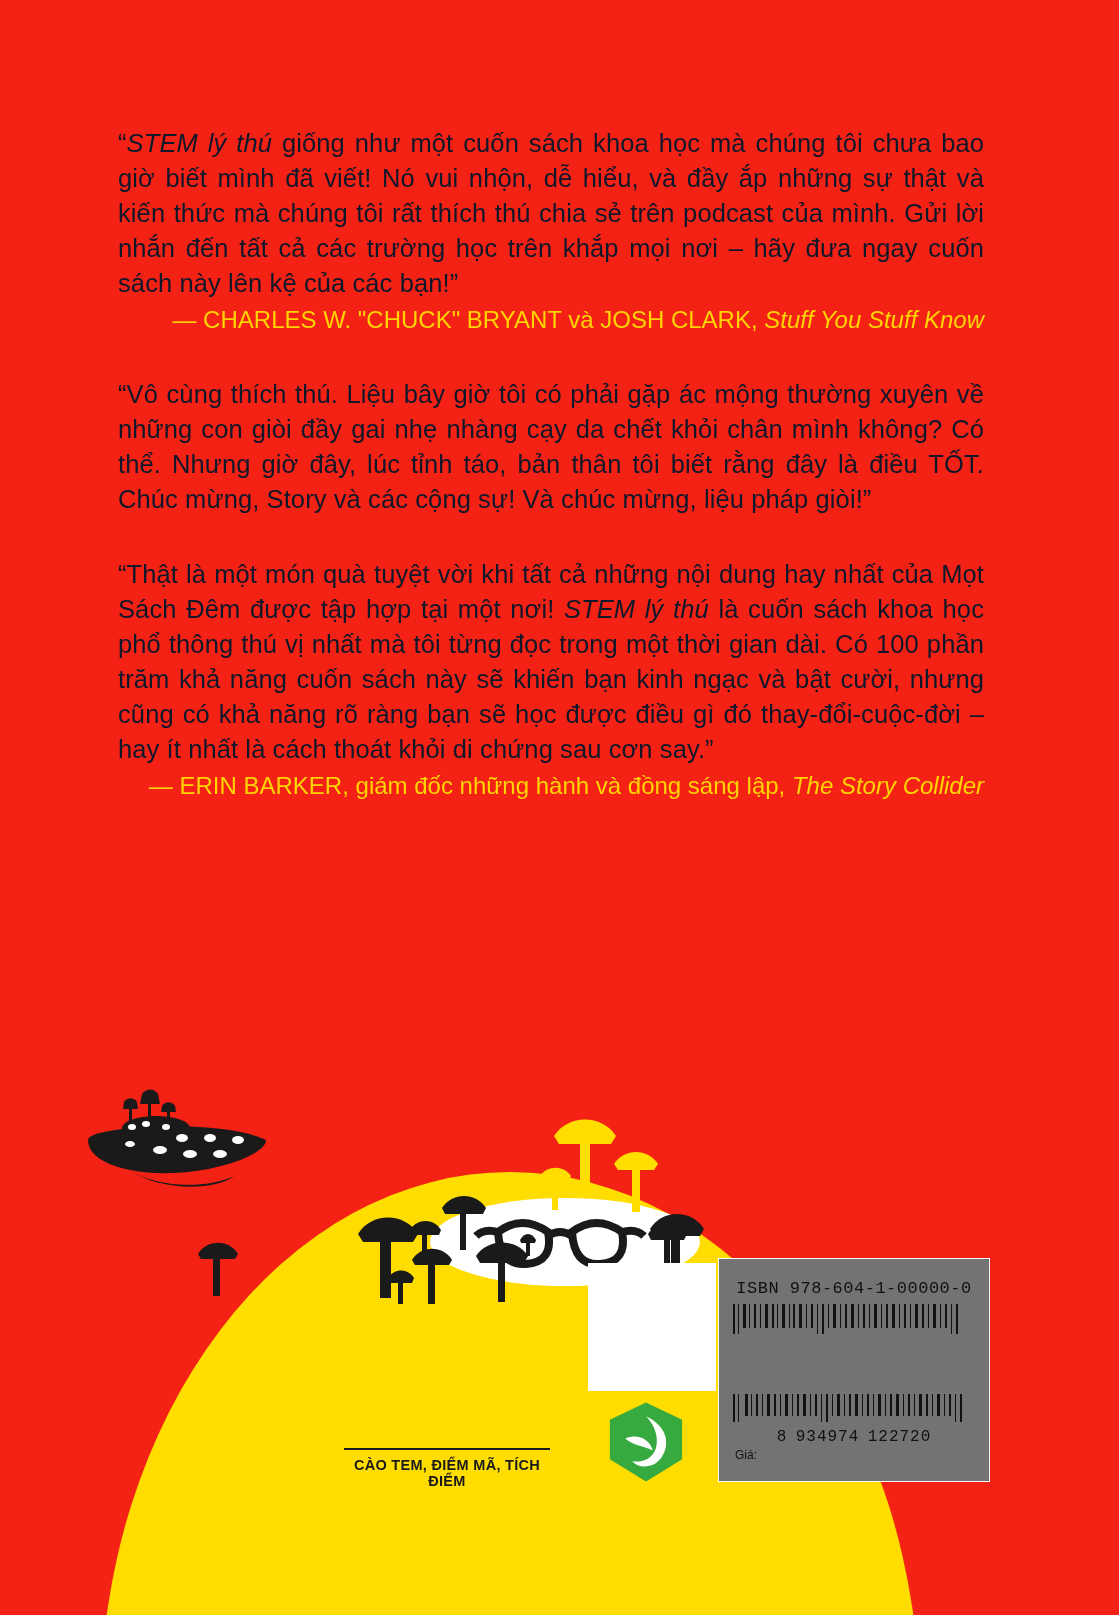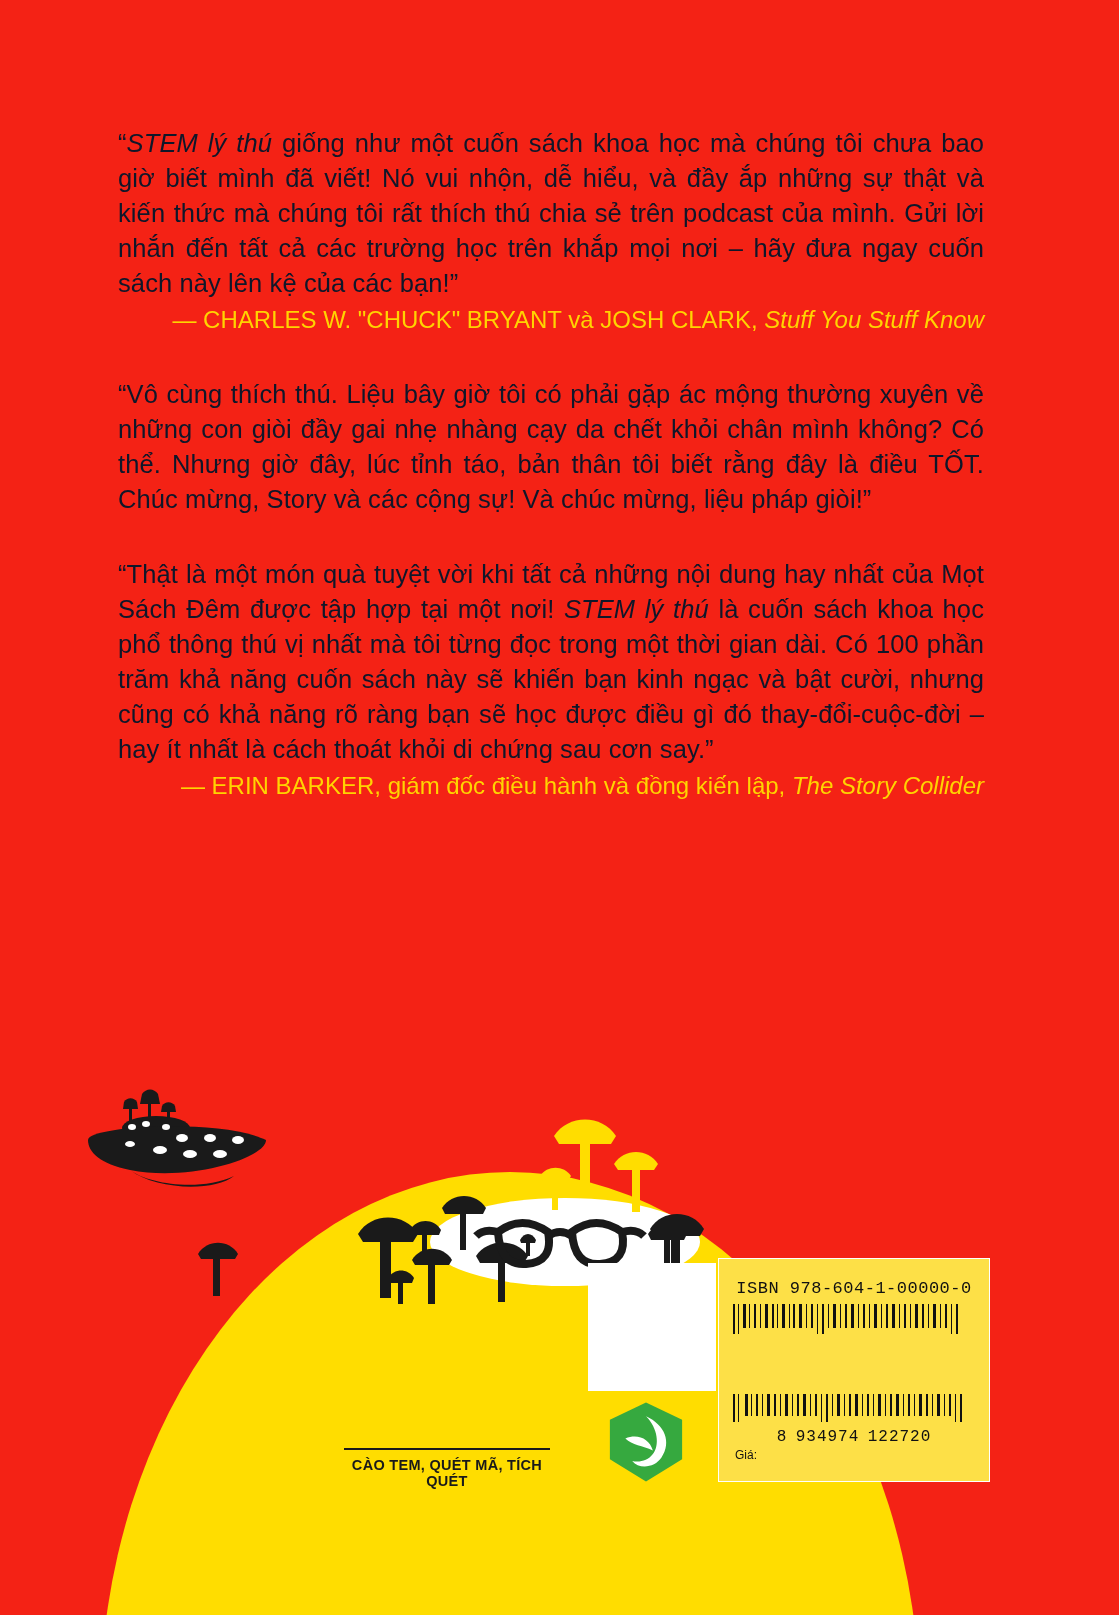--- a/index.html
+++ b/index.html
@@ -65,21 +65,21 @@
     border-radius: 50% 50% 0 0 / 60% 60% 0 0;
   }
 
   
   .isbn-box {
     position: absolute;
     left: 718px;
     top: 1258px;
     width: 270px;
     height: 222px;
-    background: #fde047;
+    background: #737373;
     border: 1px solid #ffffff;
   }
   .isbn-text {
     font-family: "Liberation Mono", monospace;
     font-size: 17px;
     color: #111;
     letter-spacing: 0.5px;
     text-align: center;
     padding-top: 20px;
   }
@@ -160,21 +160,21 @@
     <div class="attribution"><span>— CHARLES W. "CHUCK" BRYANT và JOSH CLARK, </span><span class="ital">Stuff You Stuff Know</span></div>
   </div>
 
   <div class="blurb">
     <div class="blurb-text"><span>“</span><span>Vô cùng thích thú. Liệu bây giờ tôi có phải gặp ác mộng thường xuyên về những con giòi đầy gai nhẹ nhàng cạy da chết khỏi chân mình không? Có thể. Nhưng giờ đây, lúc tỉnh táo, bản thân tôi biết rằng đây là điều TỐT. Chúc mừng, Story và các cộng sự! Và chúc mừng, liệu pháp giòi!”</span></div>
   </div>
 
 
   <div class="blurb">
     <div class="blurb-text"><span>“</span><span>Thật là một món quà tuyệt vời khi tất cả những nội dung hay nhất của Mọt Sách Đêm được tập hợp tại một nơi! </span><span class="ital">STEM lý thú</span><span> là cuốn sách khoa học phổ thông thú vị nhất mà tôi từng đọc trong một thời gian dài. Có 100 phần trăm khả năng cuốn sách này sẽ khiến bạn kinh ngạc và bật cười, nhưng cũng có khả năng rõ ràng bạn sẽ học được điều gì đó thay-đổi-cuộc-đời – hay ít nhất là cách thoát khỏi di chứng sau cơn say.”</span></div>
-    <div class="attribution"><span>— ERIN BARKER, giám đốc điều hành và đồng kiến lập, </span><span class="ital">The Story Collider</span></div>
+    <div class="attribution"><span>— ERIN BARKER, giám đốc những hành và đồng sáng lập, </span><span class="ital">The Story Collider</span></div>
   </div>
 
 </div>
 
 <div class="bottom-art">
   <div class="yellow-hill"></div>
 </div>
 
 <svg class="ufo" width="230" height="120" viewBox="0 0 230 120">
   <g fill="#1a1a1a">
@@ -360,14 +360,14 @@
 </div>
 
 <svg class="green-logo" viewBox="0 0 100 100">
   <path d="M50 4 L92 24 L92 70 L50 96 L8 70 L8 24 Z" fill="#36a93f"></path>
   <path d="M50 20 c22 10 30 30 18 48 -8 12 -26 14 -34 4 8 2 18 0 24 -8 8 -10 6 -30 -8 -44z" fill="#ffffff"></path>
   <path d="M26 46 c14 -6 28 0 32 14 -12 -6 -24 -6 -32 -14z" fill="#ffffff"></path>
 </svg>
 
 <div class="scratch">
   <div class="scratch-line"></div>
-  <div class="scratch-text">CÀO TEM, QUÉT MÃ, TÍCH QUÉT</div>
+  <div class="scratch-text">CÀO TEM, ĐIỂM MÃ, TÍCH ĐIỂM</div>
 </div>
 
 </body></html>

